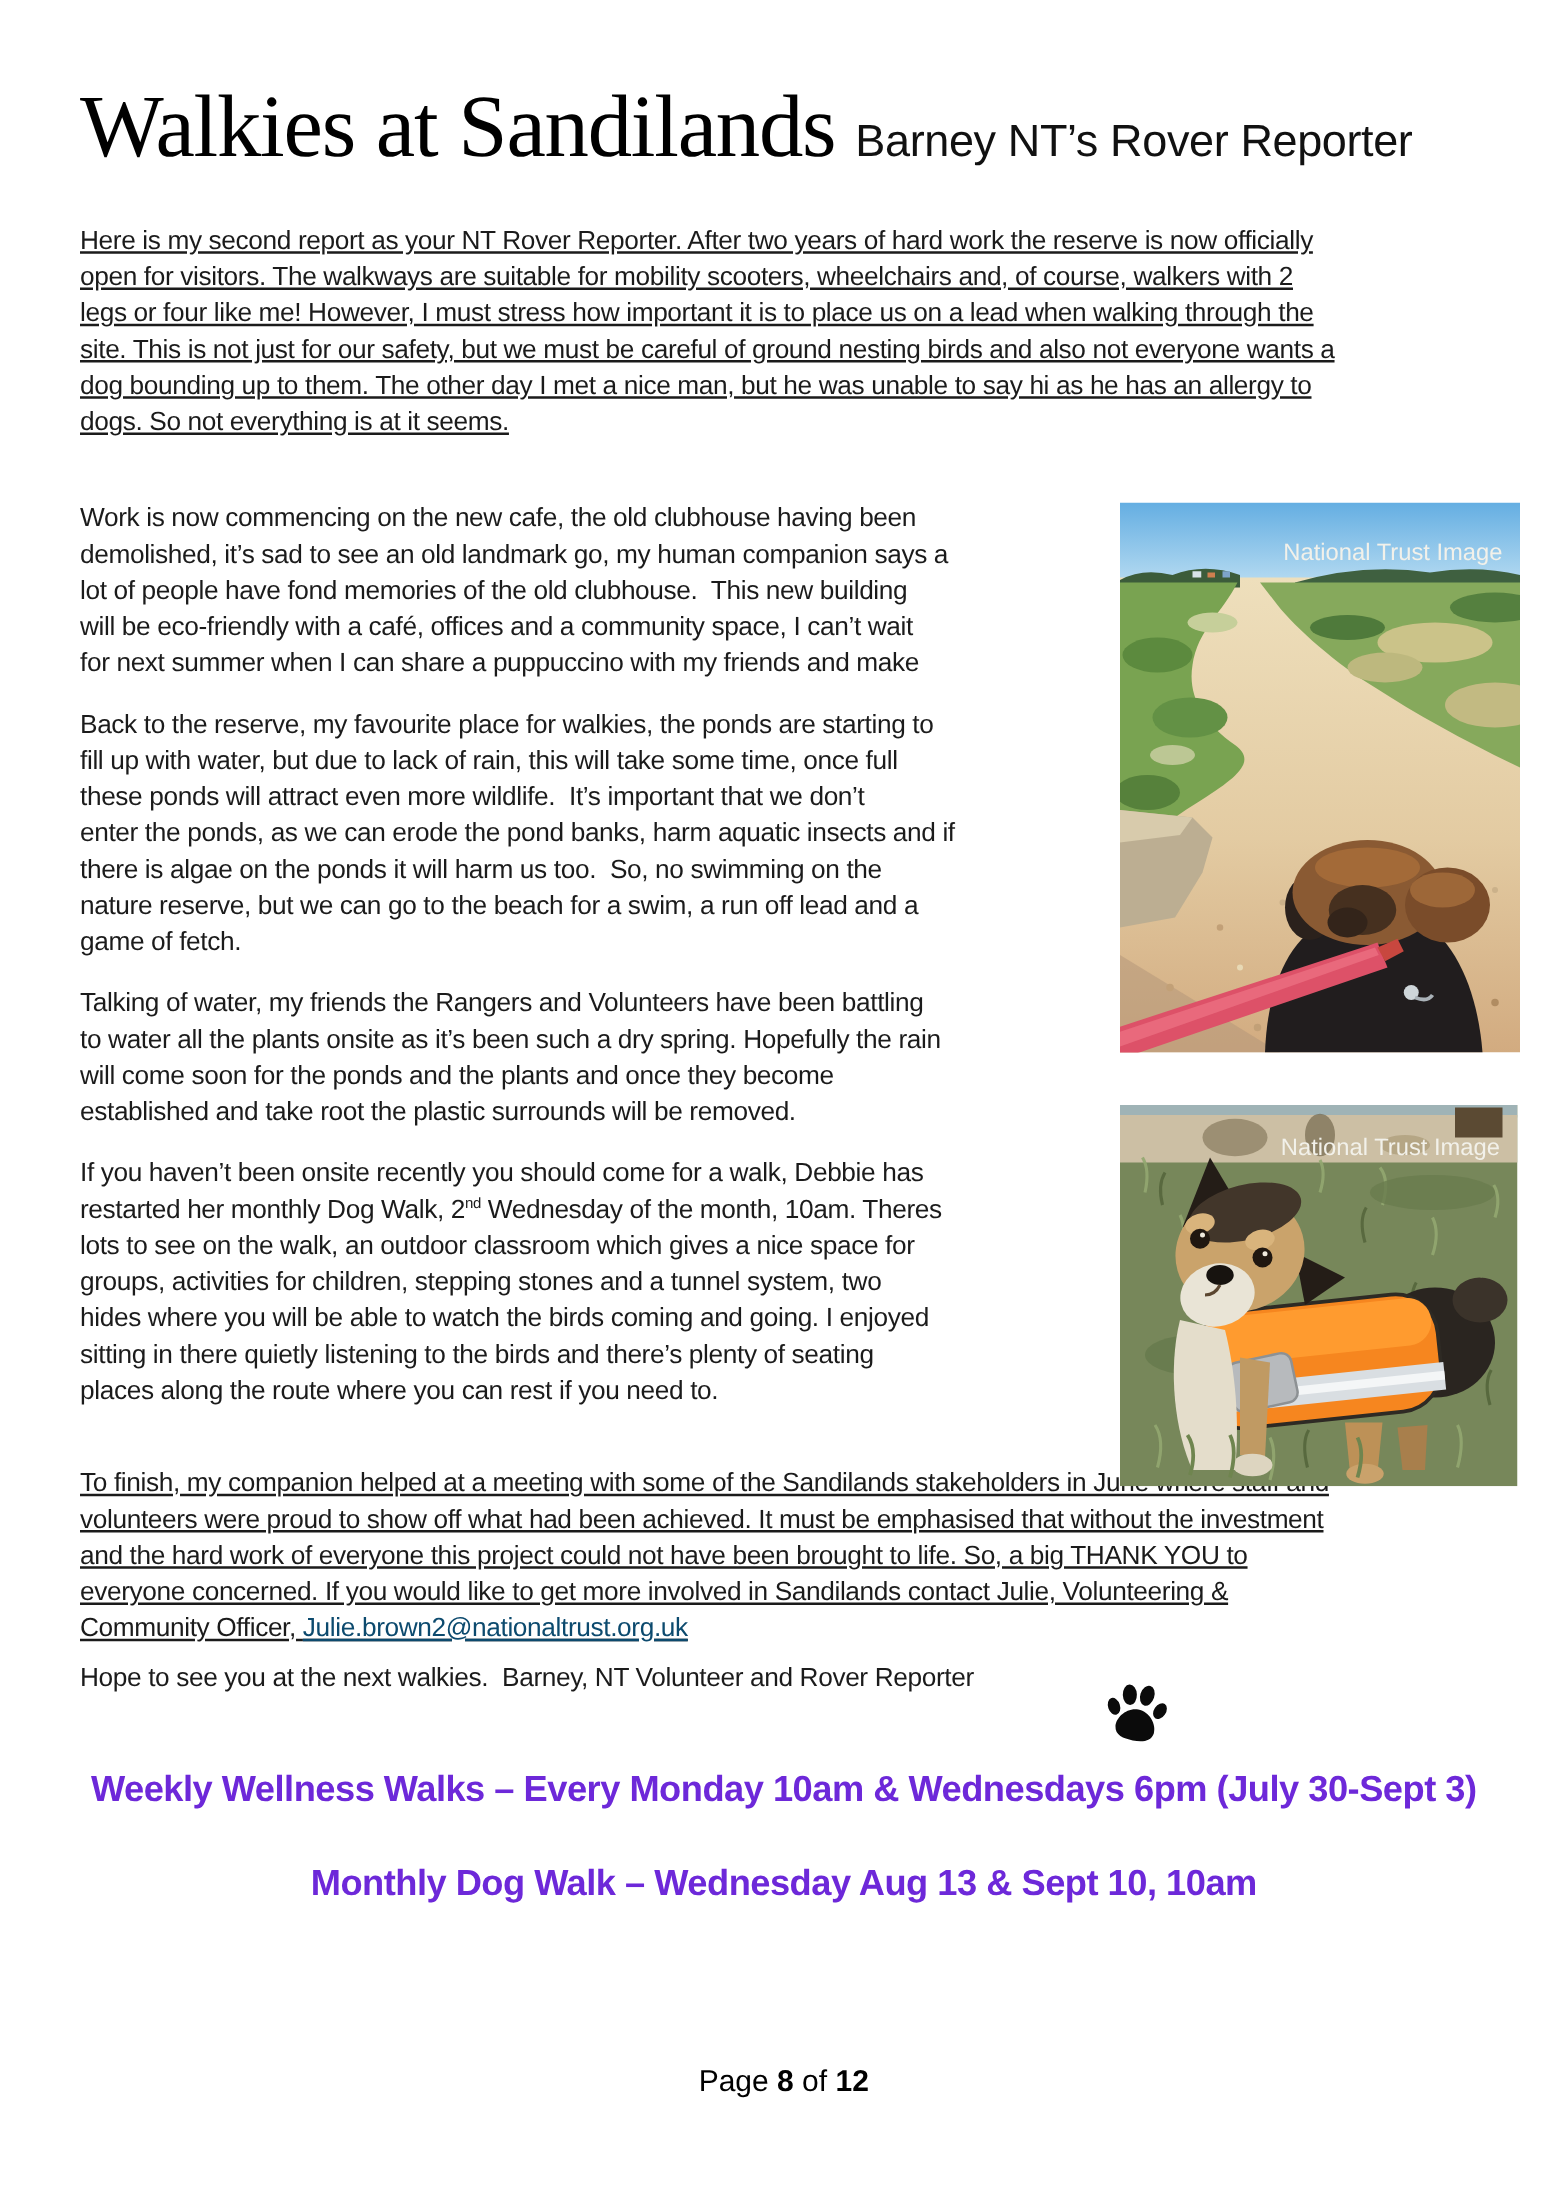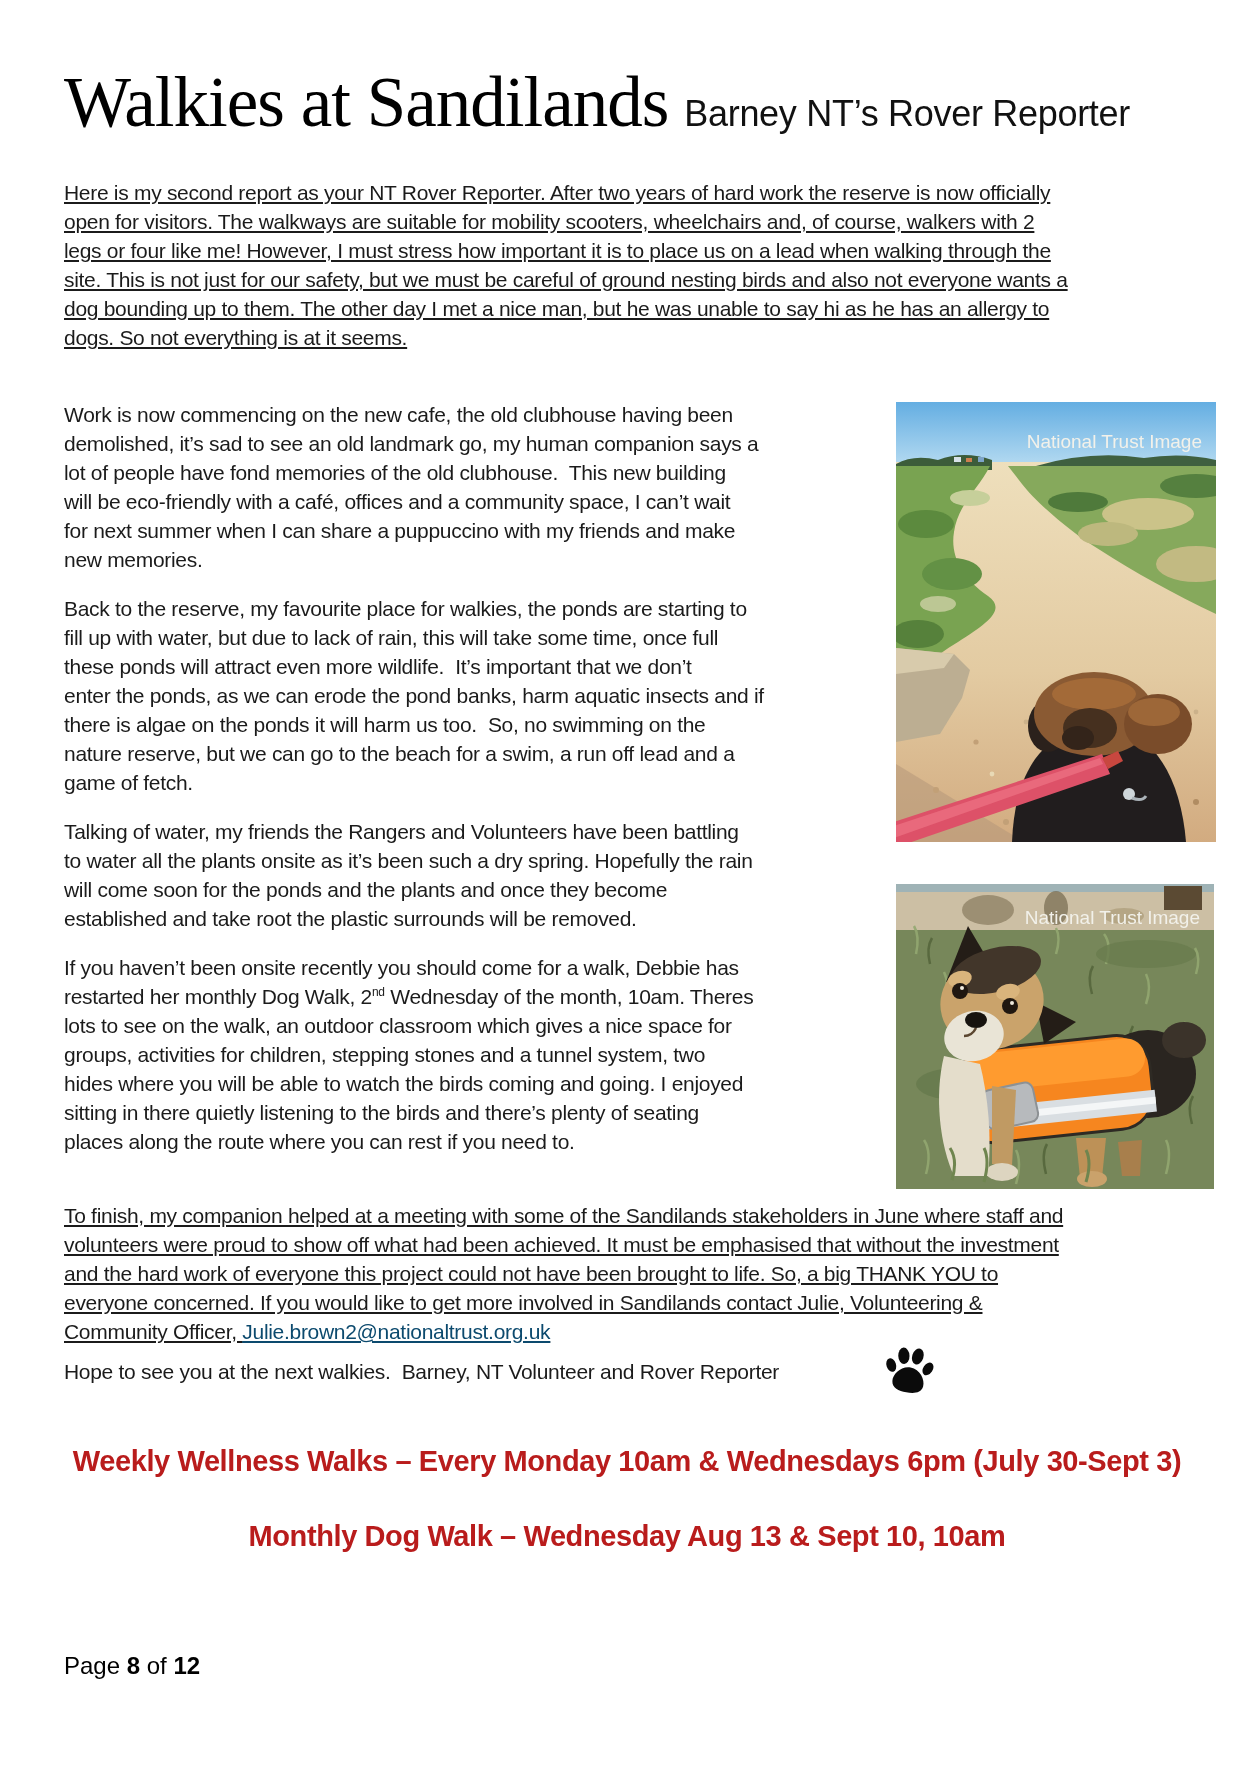--- a/index.html
+++ b/index.html
@@ -20,25 +20,25 @@
   a.email{color:#0c4a6e;text-decoration:underline;cursor:pointer;}
   .signoff{margin-top:11px;font-size:21px;line-height:29px;letter-spacing:-0.3px;white-space:pre;}
   
   .photo{position:absolute;z-index:2;line-height:0;}
   .photo1{left:856px;top:386px;width:320px;height:440px;}
   .photo2{left:856px;top:868px;width:318px;height:305px;}
   .photo svg{display:block;}
   
   .paw{position:absolute;left:884px;top:1344px;width:52px;height:54px;z-index:2;}
   
-  .schedule{margin-top:56px;text-align:center;font-weight:700;color:#b91c1c;}
+  .schedule{margin-top:56px;text-align:center;font-weight:700;color:#6d28d9;}
   .sched-line{font-size:29px;line-height:38px;letter-spacing:-0.4px;white-space:pre;}
   .sched-line + .sched-line{margin-top:37px;}
   
-  .footer{position:absolute;left:64px;top:1652px;width:1126px;text-align:left;
+  .footer{position:absolute;left:64px;top:1652px;width:1126px;text-align:center;
           font-size:24px;color:#000;white-space:pre;}
   .footer b{font-weight:700;}
 </style>
 </head>
 <body>
 
 <div class="page">
 
   <div class="hdr">
     <span class="title">Walkies at Sandilands</span><span class="subtitle">Barney NT’s Rover Reporter</span>
@@ -192,21 +192,20 @@
       <div class="line">dogs. So not everything is at it seems.</div>
     </div>
 
     <div class="col">
       <div class="para" style="margin-top:0;">
         <div class="line">Work is now commencing on the new cafe, the old clubhouse having been</div>
         <div class="line">demolished, it’s sad to see an old landmark go, my human companion says a</div>
         <div class="line">lot of people have fond memories of the old clubhouse.  This new building</div>
         <div class="line">will be eco-friendly with a café, offices and a community space, I can’t wait</div>
         <div class="line">for next summer when I can share a puppuccino with my friends and make</div>
-        <div class="line">new memories.</div>
       </div>
       <div class="para">
         <div class="line">Back to the reserve, my favourite place for walkies, the ponds are starting to</div>
         <div class="line">fill up with water, but due to lack of rain, this will take some time, once full</div>
         <div class="line">these ponds will attract even more wildlife.  It’s important that we don’t</div>
         <div class="line">enter the ponds, as we can erode the pond banks, harm aquatic insects and if</div>
         <div class="line">there is algae on the ponds it will harm us too.  So, no swimming on the</div>
         <div class="line">nature reserve, but we can go to the beach for a swim, a run off lead and a</div>
         <div class="line">game of fetch.</div>
       </div>

